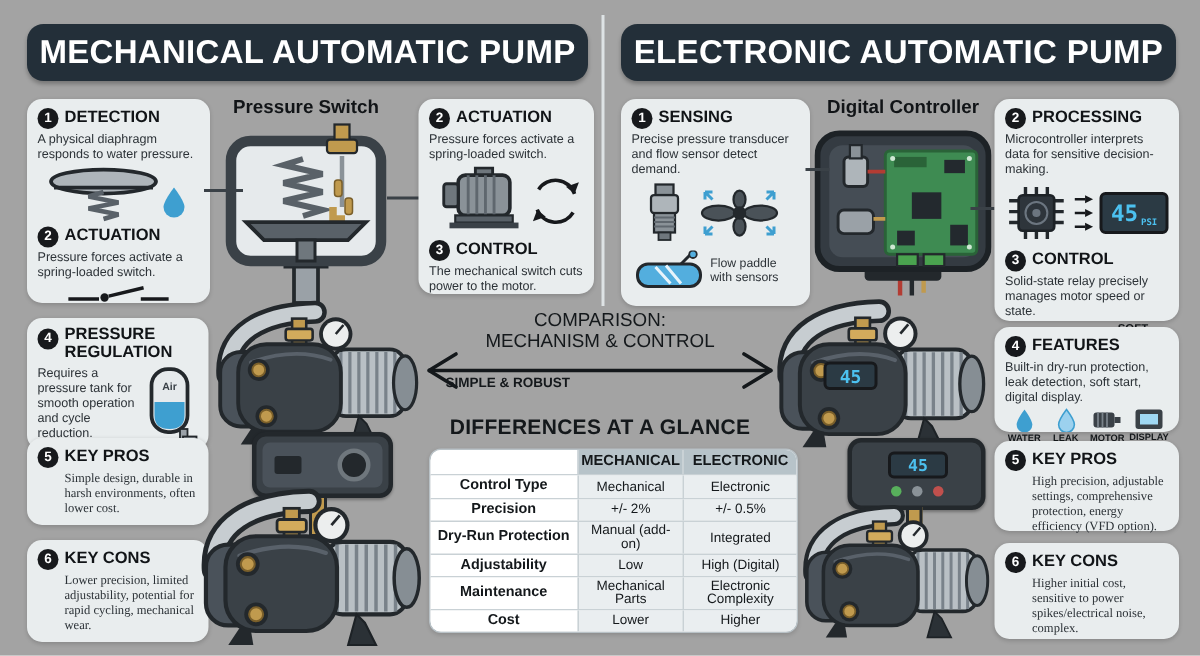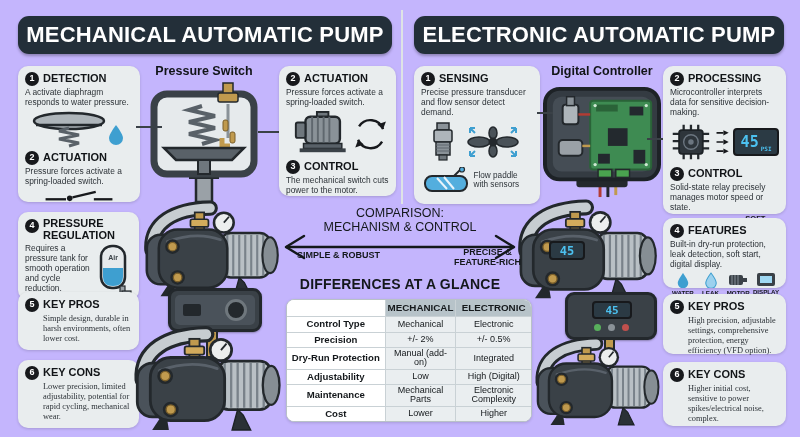--- a/index.html
+++ b/index.html
@@ -1,19 +1,19 @@
 <!DOCTYPE html>
 <html><head>
 <meta charset="utf-8">
 <style>
   * { margin:0; padding:0; box-sizing:border-box; }
   html,body { background:#e8e8e8; }
   #canvas {
     position:relative; width:800px; height:437px; overflow:hidden;
-    background:#c4b5fd; font-family:"Liberation Sans","DejaVu Sans",sans-serif;
+    background:#a3a3a3; font-family:"Liberation Sans","DejaVu Sans",sans-serif;
     color:#14181b;
   }
   .abs { position:absolute; }
   .hdr {
     position:absolute; background:#232f39; color:#fff; border-radius:11px;
     display:flex; align-items:center; justify-content:center;
     font-weight:800; font-size:22px; letter-spacing:0.2px; white-space:nowrap;
     box-shadow:0 2px 3px rgba(0,0,0,.28);
   }
   .divider { position:absolute; background:#dee3e5; }
@@ -97,21 +97,21 @@
   <div class="hdr" style="left:414px;top:16px;width:370px;height:38px">
     <span>ELECTRONIC AUTOMATIC PUMP</span>
   </div>
   <div class="divider" style="left:401px;top:10px;width:2px;height:194px"></div>
 
   <div class="card" style="left:18px;top:66px;width:122px;height:136px">
     <div class="step-head">
       <span class="numc">1</span>
       <span>DETECTION</span>
     </div>
-    <div class="body-text">A activate diaphragm responds to water pressure.</div>
+    <div class="body-text">A physical diaphragm responds to water pressure.</div>
     <div class="icon-row">
       <svg width="100" height="38" viewBox="0 0 100 38">
         <ellipse cx="40" cy="10" rx="35" ry="8" fill="#aeb5ba" stroke="#23282c" stroke-width="2.5"></ellipse>
         <line x1="7" y1="14" x2="73" y2="14" stroke="#23282c" stroke-width="2.5"></line>
         <path d="M40,17 l-10,3 l20,4 l-20,4 l20,4 l-10,3" fill="none" stroke="#596168" stroke-width="3"></path>
         <path d="M87,14 c0,0 -7,9 -7,13 a7,7 0 0,0 14,0 c0,-4 -7,-13 -7,-13z" fill="#3e9fd0"></path>
       </svg>
     </div>
     <div class="step-head" style="margin-top:2px">
       <span class="numc">2</span>
@@ -406,24 +406,20 @@
 
   <div class="cmp-title" style="left:300px;top:206px;width:200px">COMPARISON:</div>
   <div class="cmp-title" style="left:300px;top:220px;width:200px">MECHANISM &amp; CONTROL</div>
 
   <svg class="abs" style="left:272px;top:233px" width="256" height="28" viewBox="0 0 256 28">
     <line x1="14" y1="14" x2="242" y2="14" stroke="#14181b" stroke-width="2.4"></line>
     <path d="M14,14 L32,3 M14,14 L32,25" stroke="#14181b" stroke-width="2.4" fill="none" stroke-linecap="round"></path>
     <path d="M242,14 L224,3 M242,14 L224,25" stroke="#14181b" stroke-width="2.4" fill="none" stroke-linecap="round"></path>
   </svg>
   <div class="arrow-label" style="left:297px;top:250px">SIMPLE &amp; ROBUST</div>
-  <div class="arrow-label" style="left:440px;top:247px;width:95px;text-align:center">
-    <div>PRECISE &amp;</div>
-    <div>FEATURE-RICH</div>
-  </div>
 
   <div class="table-title" style="left:290px;top:276px;width:220px">DIFFERENCES AT A GLANCE</div>
 
   <div class="tbl" style="left:274px;top:299px;width:246px;height:123px">
     <div class="trow thead" style="flex:1.15">
       <div class="tc lab"></div>
       <div class="tc mech">MECHANICAL</div>
       <div class="tc elec">ELECTRONIC</div>
     </div>
     <div class="trow">

